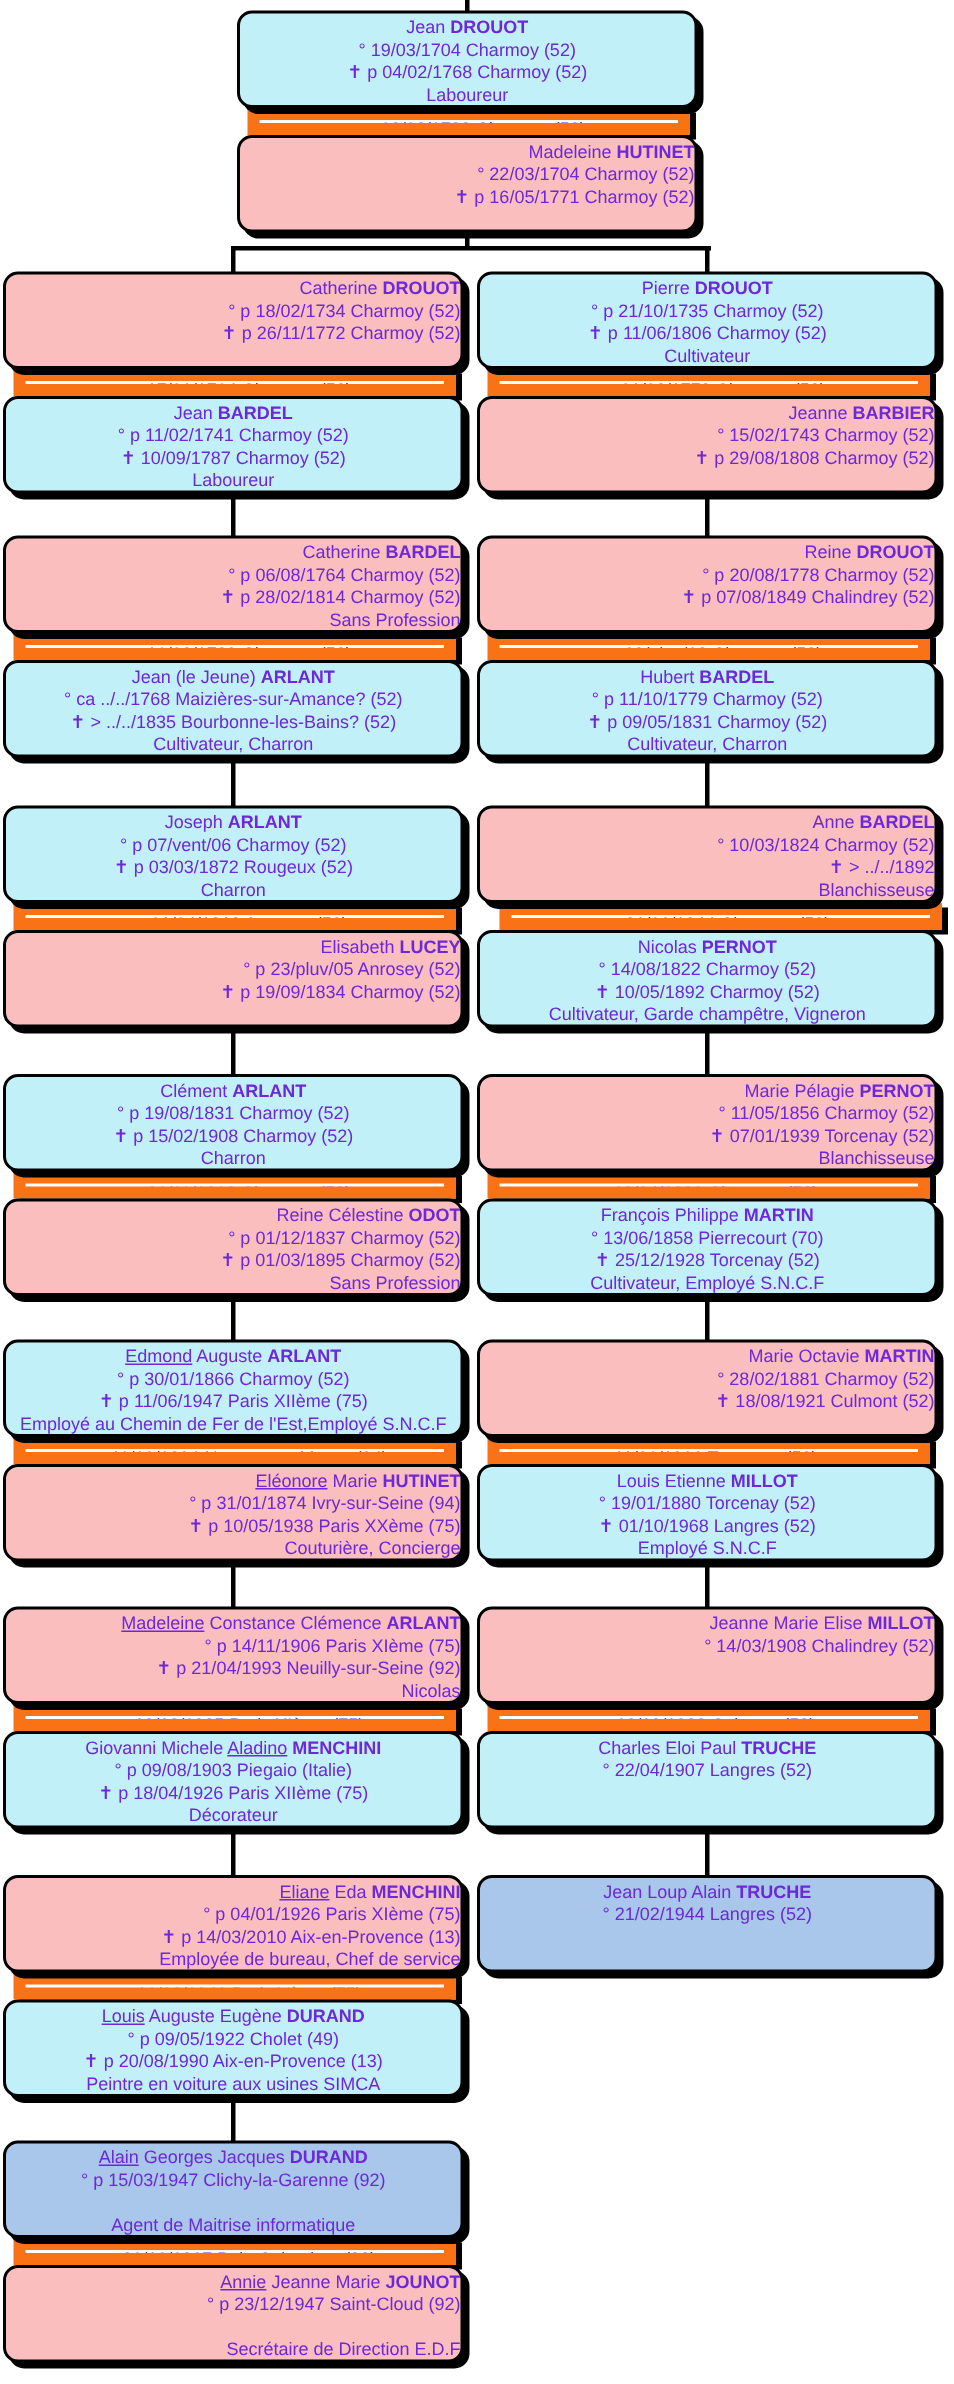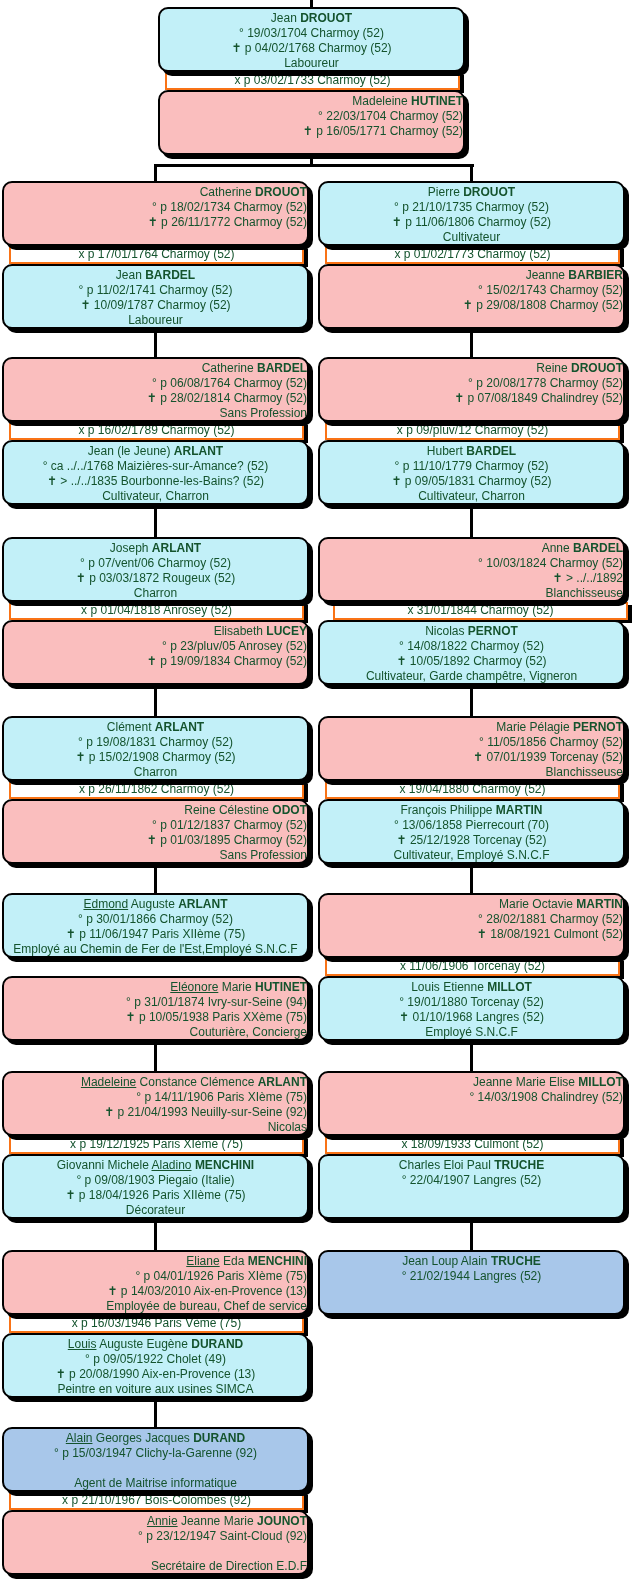--- a/index.html
+++ b/index.html
@@ -1,24 +1,24 @@
 <!DOCTYPE html>
 <html><head>
 <meta charset="utf-8">
 <style>
   html,body{margin:0;padding:0;background:#fff;}
   #tree{position:relative;width:636px;height:1589px;background:#fff;overflow:hidden;
-        font-family:"Liberation Sans","DejaVu Sans",sans-serif;color:#14532d;}
+        font-family:"Liberation Sans","DejaVu Sans",sans-serif;color:#6d28d9;}
   .pbox{position:absolute;width:307px;height:65px;box-sizing:border-box;
         border:2px solid #000;border-radius:10px;box-shadow:4px 4px 0 #000;
         text-align:center;font-size:12px;padding-top:2px;overflow:hidden;z-index:2;}
   .m{background:#C2F0F8;}
   .f{background:#FABEBE;text-align:right;}
   .b{background:#A8C7EA;}
-  .mbox{position:absolute;width:295px;height:18px;box-sizing:border-box;border:2px solid #f97316;
+  .mbox{position:absolute;width:295px;height:18px;box-sizing:border-box;border:8px solid #f97316;
         background:#fff;box-shadow:4px 3px 0 #000;text-align:center;font-size:12px;
         line-height:13px;z-index:1;overflow:hidden;}
   .nm{height:15px;line-height:15px;white-space:pre;}
   .ln{height:15px;line-height:15px;white-space:nowrap;}
   .u{text-decoration:underline;}
   .sn{font-weight:bold;}
   .conn{position:absolute;background:#000;z-index:0;}
 </style>
 </head>
 <body>
@@ -169,20 +169,21 @@
     <div class="ln">✝ 25/12/1928 Torcenay (52)</div>
     <div class="ln">Cultivateur, Employé S.N.C.F</div>
   </div>
 
   <div class="pbox m" style="left:2px;top:893px">
     <div class="nm"><span></span><span class="u">Edmond</span><span> Auguste </span><span class="sn">ARLANT</span></div>
     <div class="ln">° p 30/01/1866 Charmoy (52)</div>
     <div class="ln">✝ p 11/06/1947 Paris XIIème (75)</div>
     <div class="ln">Employé au Chemin de Fer de l'Est,Employé S.N.C.F</div>
   </div>
+  <div class="mbox" style="left:9px;top:958px">x p 11/10/1894 Nogent-sur-Marne (94)</div>
   <div class="pbox f" style="left:2px;top:976px">
     <div class="nm"><span></span><span class="u">Eléonore</span><span> Marie </span><span class="sn">HUTINET</span></div>
     <div class="ln">° p 31/01/1874 Ivry-sur-Seine (94)</div>
     <div class="ln">✝ p 10/05/1938 Paris XXème (75)</div>
     <div class="ln">Couturière, Concierge</div>
   </div>
 
   <div class="pbox f" style="left:318px;top:893px">
     <div class="nm"><span>Marie Octavie </span><span class="u"></span><span></span><span class="sn">MARTIN</span></div>
     <div class="ln">° 28/02/1881 Charmoy (52)</div>

